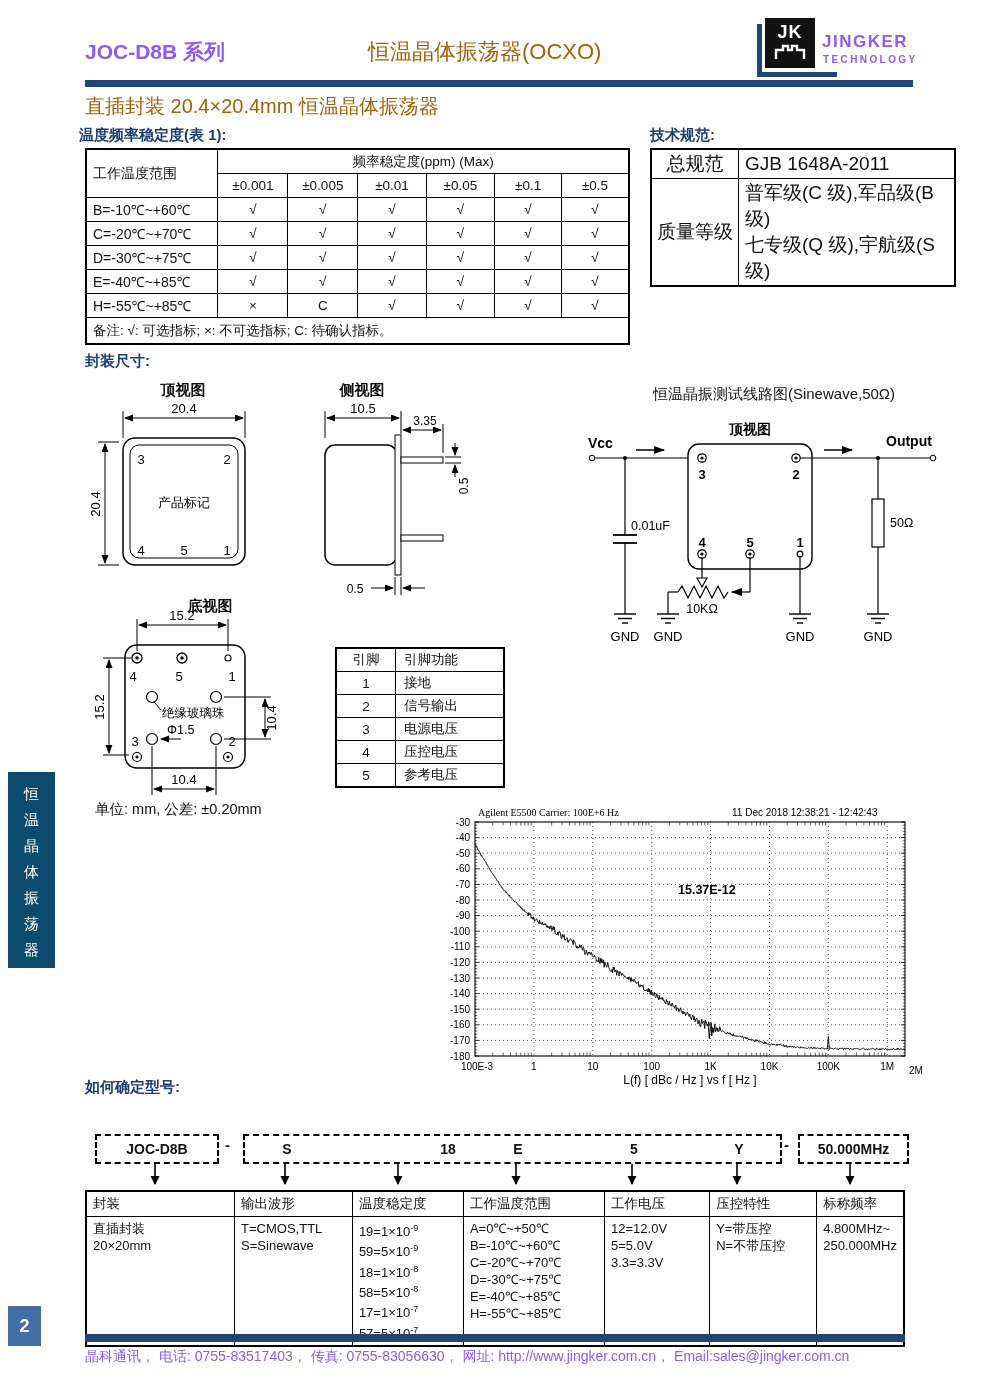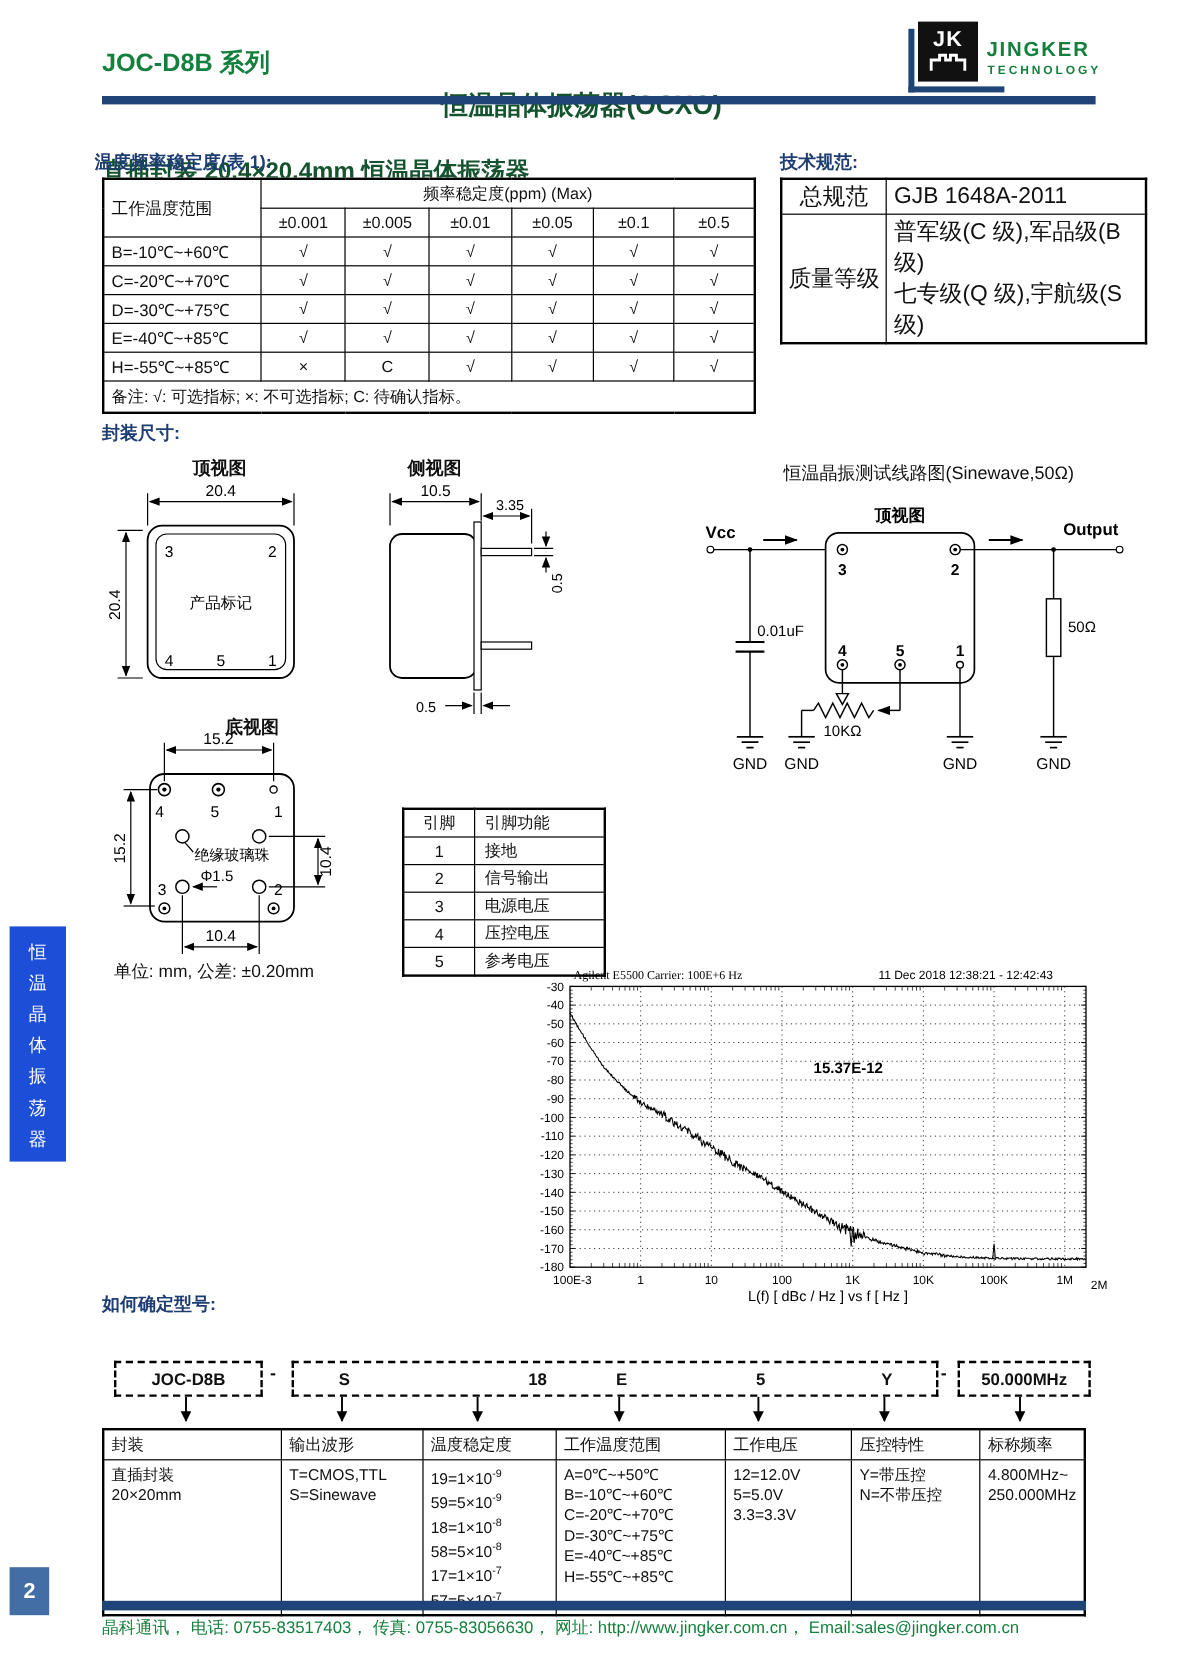--- a/index.html
+++ b/index.html
@@ -1,21 +1,21 @@
 <!DOCTYPE html>
 <html><head>
 <meta charset="utf-8">
 <style>
   html,body{margin:0;padding:0;background:#fff;}
   .page{position:relative;width:989px;height:1400px;background:#fff;overflow:hidden;
         font-family:"Liberation Sans",sans-serif;color:#111;}
   .abs{position:absolute;}
   .sec-title{font-weight:bold;font-size:15px;color:#1e3d72;}
-  .red-title{font-weight:bold;color:#14532d;margin-top:36px;}
-  .navy{color:#15803d;}
+  .red-title{font-weight:normal;color:#a16207;}
+  .navy{color:#8b5cf6;}
   .bar{background:#1f4478;}
   table{border-collapse:collapse;background:#fff;}
   .dtable{border:2px solid #000;}
   .dtable td,.dtable th{border:1px solid #000;font-weight:normal;padding:1px 4px;}
   .stab{width:545px;font-size:13.5px;text-align:center;}
   .stab td{height:21px;}
   .stab td.range{text-align:left;padding-left:6px;font-size:14px;}
   .stab td.remark{text-align:left;padding-left:6px;font-size:13.5px;height:23px;}
   .tech{width:306px;font-size:19px;}
   .tech td.k{width:78px;text-align:center;}
@@ -24,21 +24,21 @@
   .pintab td{height:20px;}
   .pintab td.fn{text-align:left;padding-left:8px;}
   .mtab{width:820px;font-size:13px;}
   .mtab th{font-size:13.5px;text-align:left;padding:3px 6px;height:18px;}
   .mtab td{vertical-align:top;padding:3px 6px;line-height:17px;}
   .mtab sup{font-size:9px;}
   .dashbox{border:2px dashed #000;text-align:center;font-weight:bold;font-size:14px;line-height:26px;background:#fff;}
   .diagram-label{font-weight:bold;font-size:15px;text-align:center;}
   svg text{font-family:"Liberation Sans",sans-serif;}
   .chart-serif{font-family:"Liberation Serif",serif;}
-  .sidebar-tab{background:#1d4ed8;color:#fff;}
+  .sidebar-tab{background:#0c4a6e;color:#fff;}
   .sidebar-tab .vtext{width:17px;margin:9px auto 0 auto;word-break:break-all;
       font-size:15px;line-height:26px;text-align:center;}
   .pagebox{background:#436da5;color:#fff;font-weight:bold;font-size:18px;
       text-align:center;line-height:40px;}
 </style>
 </head>
 <body>
 
 <div class="page">
 
@@ -328,21 +328,21 @@
     <text x="191" y="125" text-anchor="middle" font-size="13" transform="rotate(-90 191 125)">10.4</text>
 
     <line x1="67" y1="153" x2="67" y2="202" stroke="#000" stroke-width="1"></line>
     <line x1="131" y1="153" x2="131" y2="202" stroke="#000" stroke-width="1"></line>
     <line x1="69" y1="196" x2="129" y2="196" stroke="#000" stroke-width="1" marker-start="url(#ar2)" marker-end="url(#ar2)"></line>
     <text x="99" y="191" text-anchor="middle" font-size="13">10.4</text>
   </svg>
 
   <div class="abs" style="left:95px;top:800px;font-size:14.5px;">单位: mm, 公差: ±0.20mm</div>
 
-  <table class="dtable pintab abs" style="left:335px;top:673px;">
+  <table class="dtable pintab abs" style="left:335px;top:647px;">
     <tbody>
         <tr>
       <td style="width:50px;">引脚</td>
       <td class="fn">引脚功能</td>
     </tr>
     <tr>
       <td>1</td>
       <td class="fn">接地</td>
     </tr>
     <tr>

